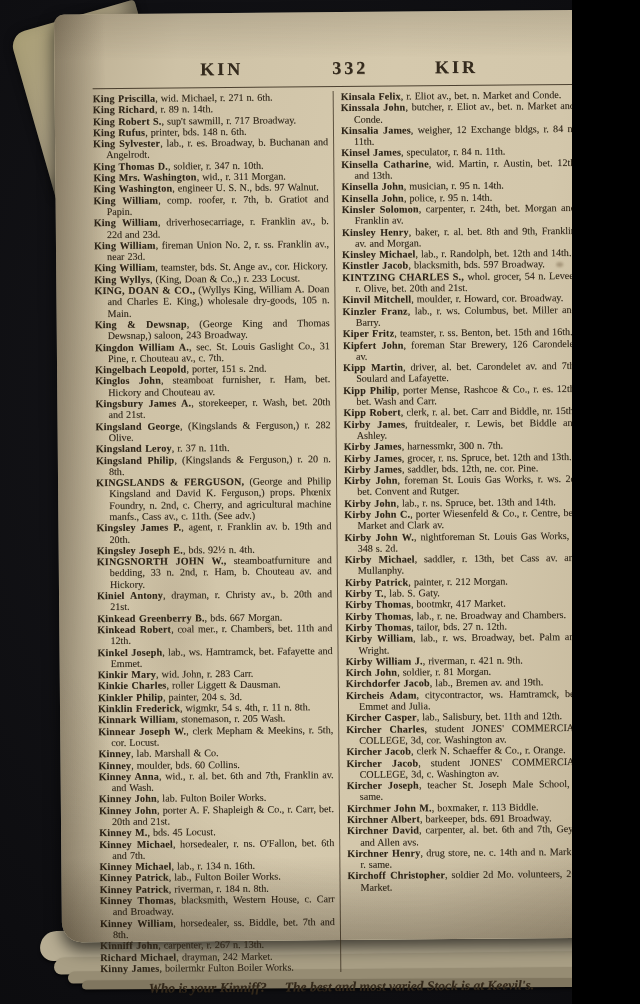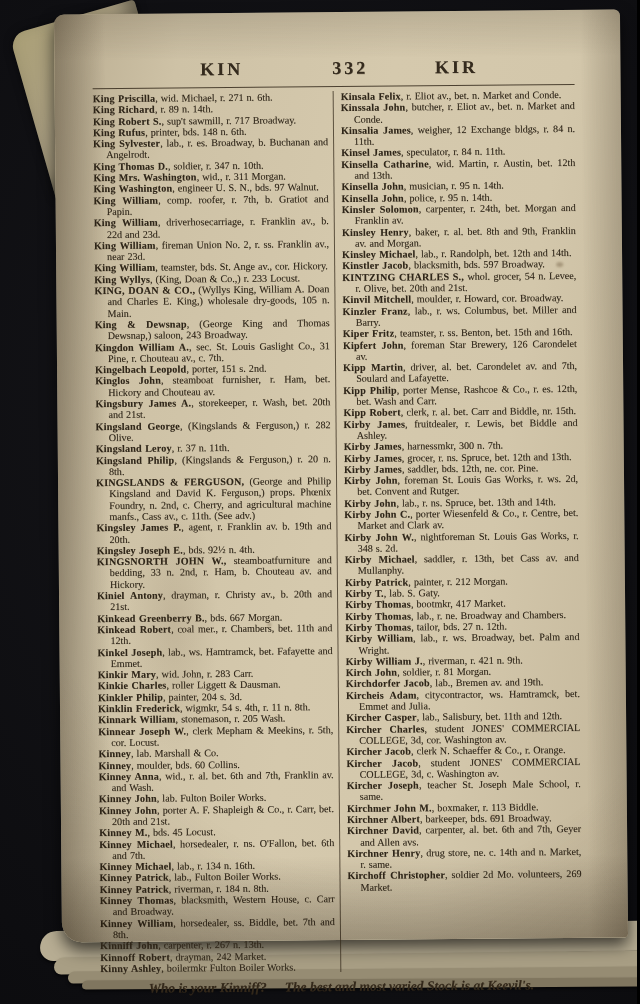--- a/index.html
+++ b/index.html
@@ -1,17 +1,17 @@
 <!DOCTYPE html>
 <html><head>
 <meta charset="utf-8">
 <style>
   html,body{margin:0;padding:0;background:#000;}
   .frame{
-    position:relative;width:637px;height:1004px;overflow:hidden;
+    position:relative;width:572px;height:1004px;overflow:hidden;
     background:radial-gradient(130% 110% at 50% 40%, #16161a 0%, #0d0d10 60%, #070708 100%);
     font-family:"Liberation Serif","DejaVu Serif",serif;
   }
   
   .corner-sheet{
     position:absolute;left:30px;top:14px;width:130px;height:170px;
     background:linear-gradient(135deg,#aca177 0%,#a89d80 40%,#93896e 100%);
     transform:rotate(-16deg);border-radius:16px 4px 0 0;
     box-shadow:inset -10px -12px 20px rgba(0,0,0,.38), 0 0 8px rgba(0,0,0,.5);
   }
@@ -135,22 +135,22 @@
             <p class="entry"><span class="nm">Kinney John</span>, lab. Fulton Boiler Works.</p>
             <p class="entry"><span class="nm">Kinney John</span>, porter A. F. Shapleigh &amp; Co., r. Carr, bet. 20th and 21st.</p>
             <p class="entry"><span class="nm">Kinney M.</span>, bds. 45 Locust.</p>
             <p class="entry"><span class="nm">Kinney Michael</span>, horsedealer, r. ns. O'Fallon, bet. 6th and 7th.</p>
             <p class="entry"><span class="nm">Kinney Michael</span>, lab., r. 134 n. 16th.</p>
             <p class="entry"><span class="nm">Kinney Patrick</span>, lab., Fulton Boiler Works.</p>
             <p class="entry"><span class="nm">Kinney Patrick</span>, riverman, r. 184 n. 8th.</p>
             <p class="entry"><span class="nm">Kinney Thomas</span>, blacksmith, Western House, c. Carr and Broadway.</p>
             <p class="entry"><span class="nm">Kinney William</span>, horsedealer, ss. Biddle, bet. 7th and 8th.</p>
             <p class="entry"><span class="nm">Kinniff John</span>, carpenter, r. 267 n. 13th.</p>
-            <p class="entry"><span class="nm">Kinnoff Robert</span>, drayman, 242 Market.</p>
-            <p class="entry"><span class="nm">Kinny Ashley</span>, boilermkr Fulton Boiler Works.</p>
+            <p class="entry"><span class="nm">Richard Michael</span>, drayman, 242 Market.</p>
+            <p class="entry"><span class="nm">Kinny James</span>, boilermkr Fulton Boiler Works.</p>
           </div>
         <div class="col col-right">
             <p class="entry"><span class="nm">Kinsala Felix</span>, r. Eliot av., bet. n. Market and Conde.</p>
             <p class="entry"><span class="nm">Kinssala John</span>, butcher, r. Eliot av., bet. n. Market and Conde.</p>
             <p class="entry"><span class="nm">Kinsalia James</span>, weigher, 12 Exchange bldgs, r. 84 n. 11th.</p>
             <p class="entry"><span class="nm">Kinsel James</span>, speculator, r. 84 n. 11th.</p>
             <p class="entry"><span class="nm">Kinsella Catharine</span>, wid. Martin, r. Austin, bet. 12th and 13th.</p>
             <p class="entry"><span class="nm">Kinsella John</span>, musician, r. 95 n. 14th.</p>
             <p class="entry"><span class="nm">Kinsella John</span>, police, r. 95 n. 14th.</p>
             <p class="entry"><span class="nm">Kinsler Solomon</span>, carpenter, r. 24th, bet. Morgan and Franklin av.</p>

